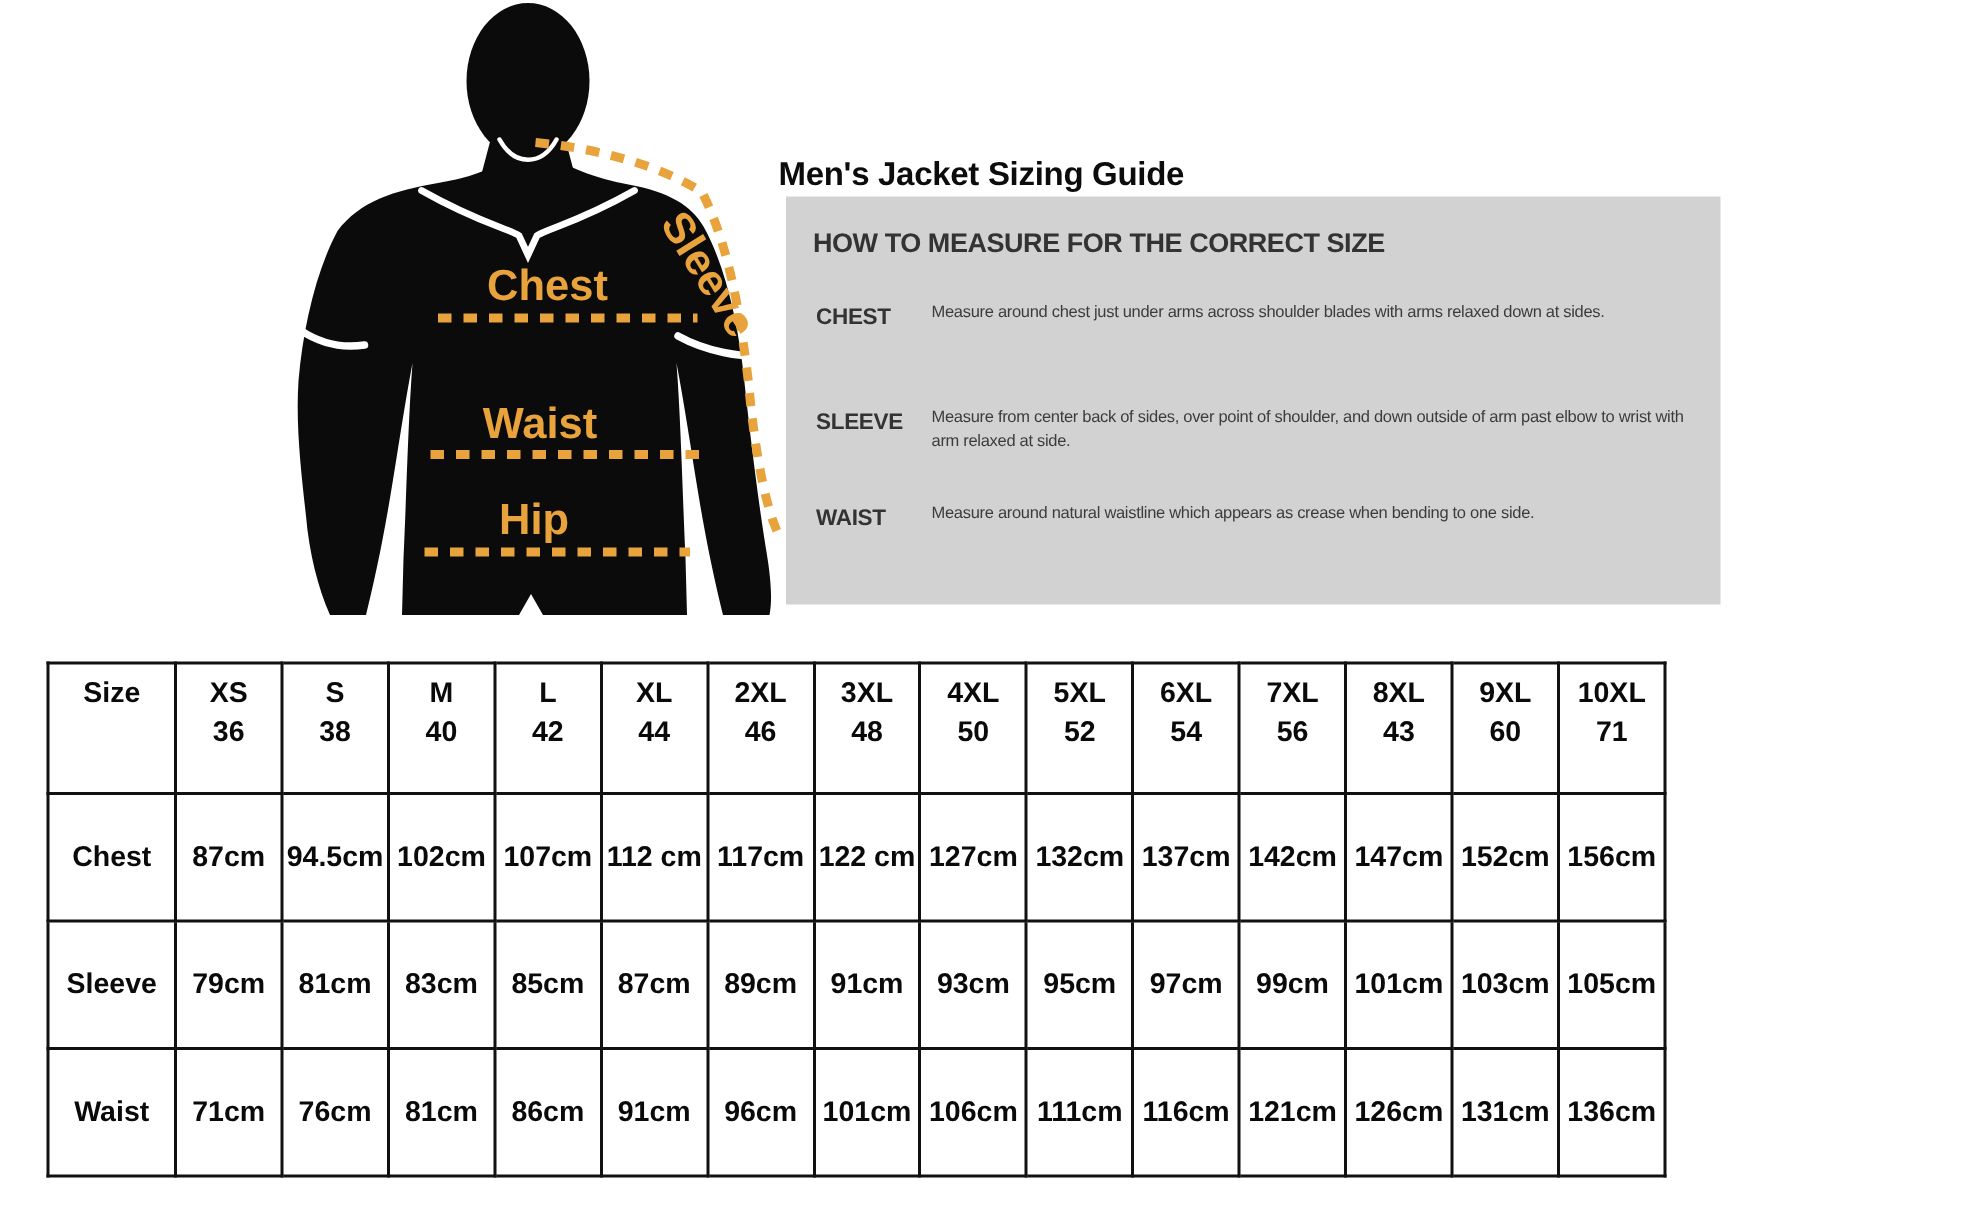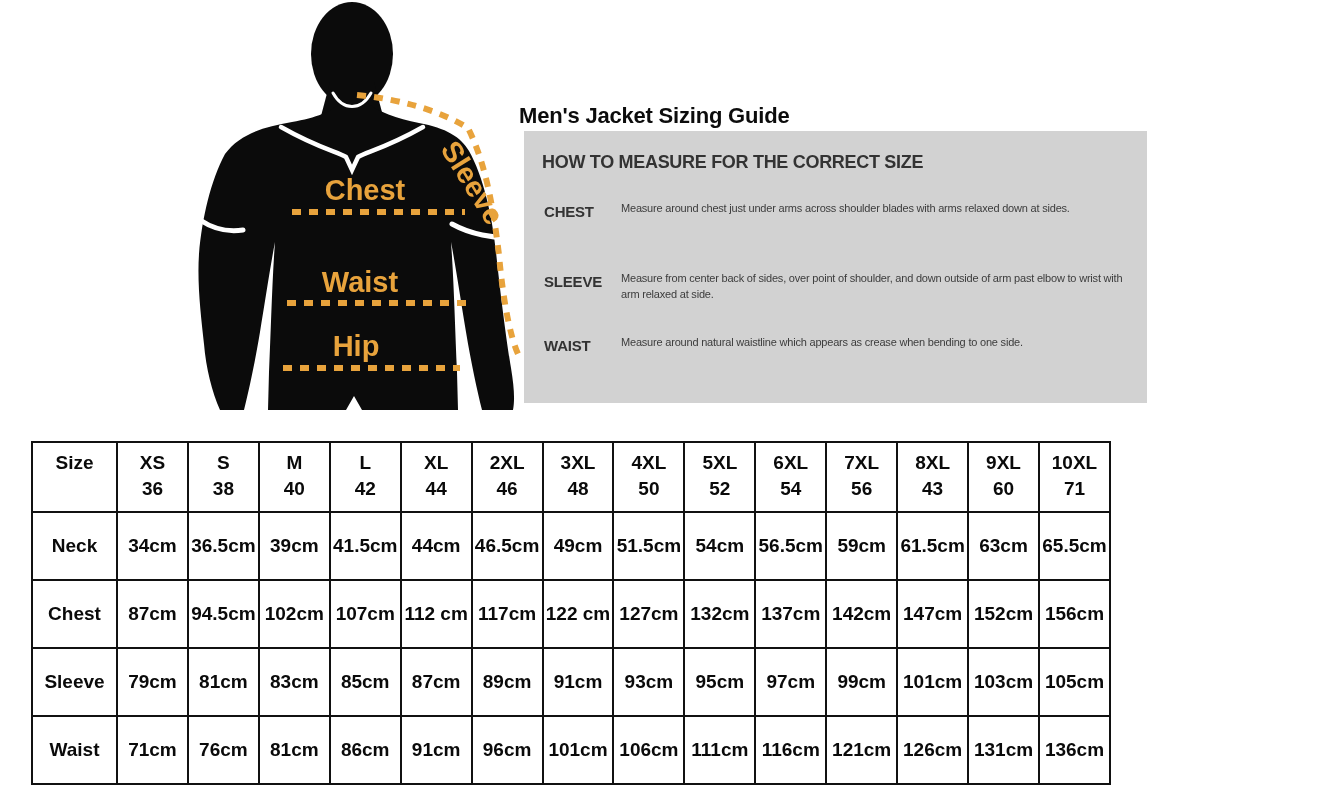--- a/index.html
+++ b/index.html
@@ -226,37 +226,20 @@
         <th>
           <span class="hdr-line">9XL</span>
           <span class="hdr-line">60</span>
         </th>
         <th>
           <span class="hdr-line">10XL</span>
           <span class="hdr-line">71</span>
         </th>
       </tr>
       <tr class="data-row">
-        <th>Neck</th>
-        <td>34cm</td>
-        <td>36.5cm</td>
-        <td>39cm</td>
-        <td>41.5cm</td>
-        <td>44cm</td>
-        <td>46.5cm</td>
-        <td>49cm</td>
-        <td>51.5cm</td>
-        <td>54cm</td>
-        <td>56.5cm</td>
-        <td>59cm</td>
-        <td>61.5cm</td>
-        <td>63cm</td>
-        <td>65.5cm</td>
-      </tr>
-      <tr class="data-row">
         <th>Chest</th>
         <td>87cm</td>
         <td>94.5cm</td>
         <td>102cm</td>
         <td>107cm</td>
         <td>112 cm</td>
         <td>117cm</td>
         <td>122 cm</td>
         <td>127cm</td>
         <td>132cm</td>

